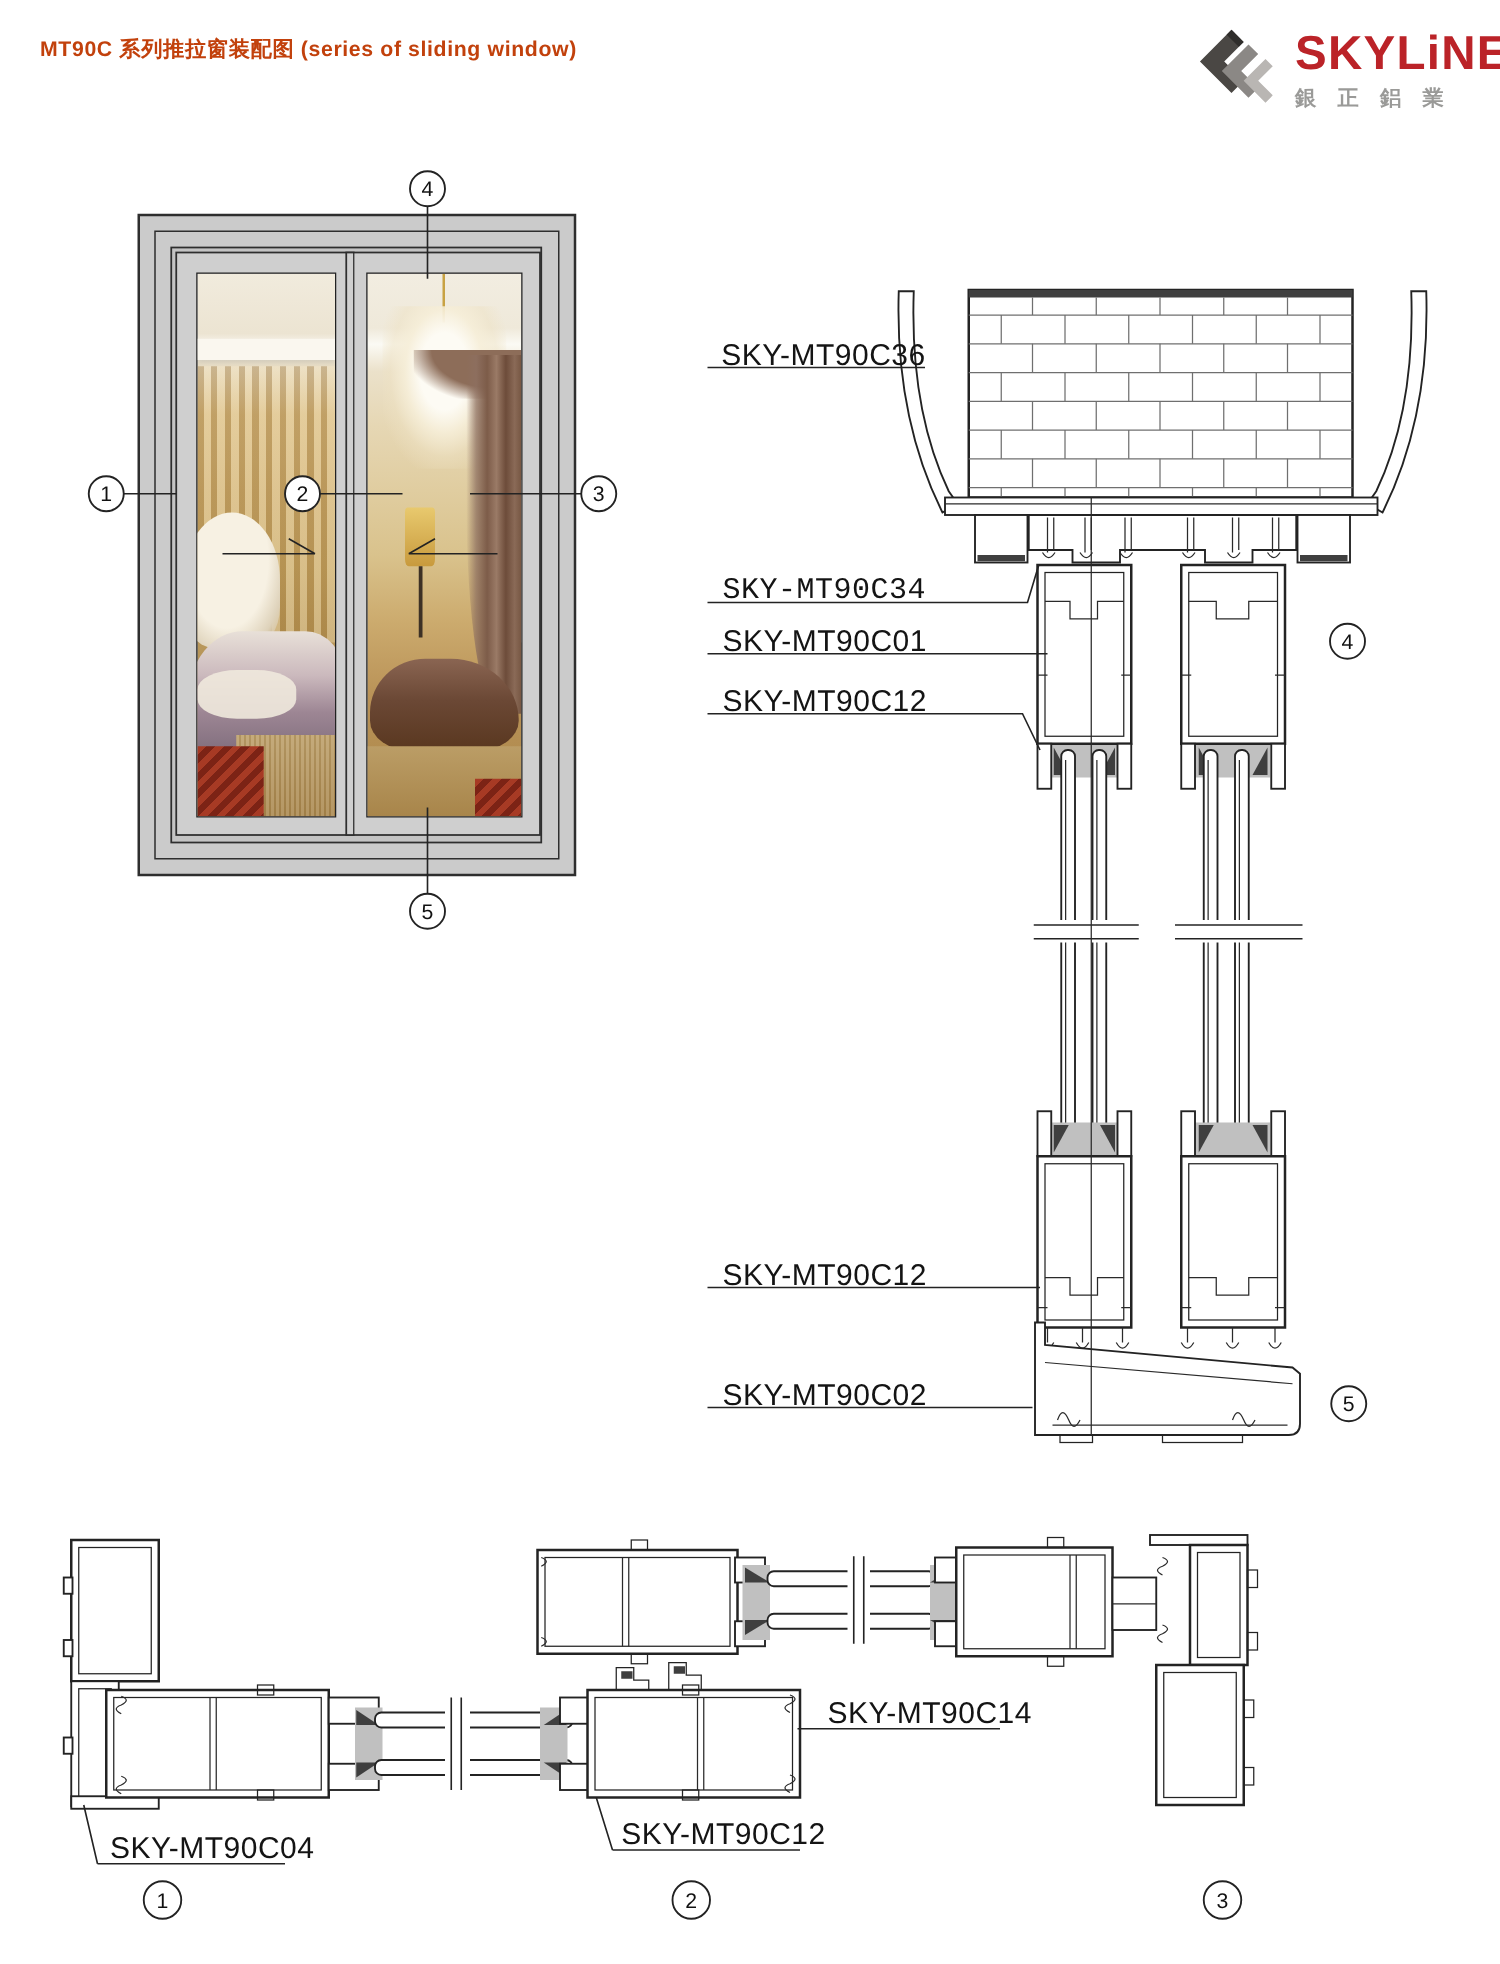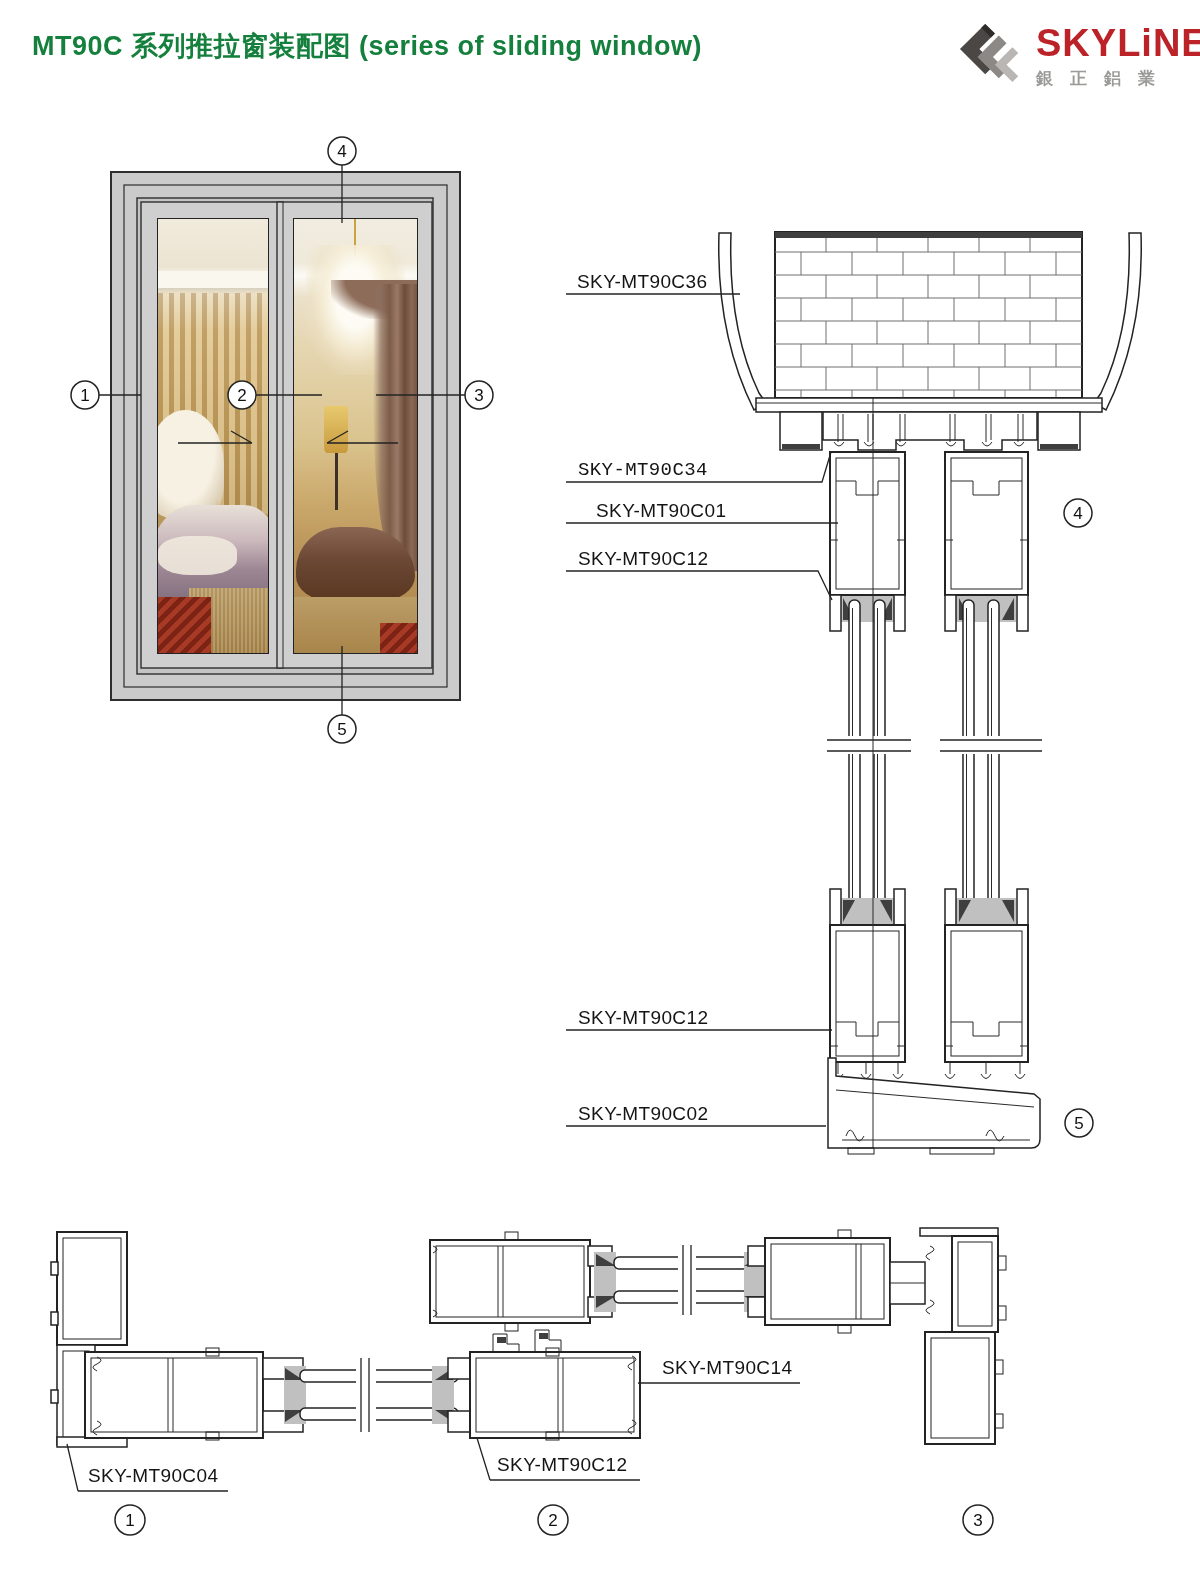--- a/index.html
+++ b/index.html
@@ -17,29 +17,29 @@
   .gray{fill:#c0c0c0;stroke:none;}
 
   .ev2{fill:#cbcbcb;stroke:#2e2e2e;stroke-width:2;}
   .ev1{fill:none;stroke:#2e2e2e;stroke-width:1.2;}
   .evi{fill:#c4c4c4;stroke:#2e2e2e;stroke-width:1.4;}
   .evs{fill:#cfcfcf;stroke:#2e2e2e;stroke-width:1.4;}
 
   .callout circle{fill:#fff;stroke:#232323;stroke-width:1.5;}
   .callout text{font-family:"Liberation Sans",sans-serif;font-size:17px;fill:#111;text-anchor:middle;}
 
-  #page-title{left:32px;top:28px;font-size:27px;font-weight:600;color:#15803d;letter-spacing:.5px;white-space:nowrap;}
+  #page-title{left:32px;top:28px;font-size:17px;font-weight:600;color:#c2410c;letter-spacing:.5px;white-space:nowrap;}
 
   #logo{left:956px;top:18px;width:230px;height:72px;}
   #logo-mark{position:absolute;left:0;top:2px;}
   #logo-text{position:absolute;left:80px;top:6px;}
   #brand{font-size:38px;font-weight:800;color:#bb2328;letter-spacing:1px;line-height:1;white-space:nowrap;}
   #brand-cn{font-size:17px;font-weight:700;color:#9a9a98;letter-spacing:17px;margin-top:5px;white-space:nowrap;}
 
-  .plabel{position:absolute;font-size:19px;color:#141414;letter-spacing:.4px;white-space:nowrap;}
+  .plabel{position:absolute;font-size:24px;color:#141414;letter-spacing:.4px;white-space:nowrap;}
 
   .photo{position:absolute;border:1px solid #222;overflow:hidden;}
   .photo > div{position:absolute;}
   #photo-left{left:157px;top:218px;width:110px;height:434px;
     background:linear-gradient(180deg,#f1ebdd 0%,#ece4d2 11%,#fbf9f2 13.5%,#e7dcc4 17%,#d9bd85 26%,#d0b175 40%,#c7a868 55%,#bb9a5c 66%,#b08d52 78%,#a3824a 100%);}
   #photo-right{left:293px;top:218px;width:123px;height:434px;
     background:linear-gradient(180deg,#f2ede1 0%,#efe9da 10%,#fbfaf4 13%,#ebe1ca 18%,#e6d7b4 28%,#e0cda0 40%,#d9c28c 52%,#ccab6e 64%,#b99257 78%,#ab8749 100%);}
 
   .ph-crown{top:12%;height:4%;left:0;right:0;background:#faf7ef;box-shadow:0 2px 3px rgba(0,0,0,.10);}
   .ph-stripes{top:17%;bottom:32%;left:0;right:0;opacity:.75;
@@ -469,20 +469,20 @@
     <path fill="#2f2d2b" d="M30,4 L40,14 L36,18 L26,8 Z"></path>
   </svg>
   <div id="logo-text">
     <div id="brand">SKYLiNE</div>
     <div id="brand-cn">銀正鋁業</div>
   </div>
 </div>
 
 <div class="plabel" style="left:577px;top:271px;">SKY-MT90C36</div>
 <div class="plabel" style="left:578px;top:459px;font-family:Liberation Mono, monospace;">SKY-MT90C34</div>
-<div class="plabel" style="left:596px;top:500px;">SKY-MT90C01</div>
+<div class="plabel" style="left:578px;top:500px;">SKY-MT90C01</div>
 <div class="plabel" style="left:578px;top:548px;">SKY-MT90C12</div>
 <div class="plabel" style="left:578px;top:1007px;">SKY-MT90C12</div>
 <div class="plabel" style="left:578px;top:1103px;">SKY-MT90C02</div>
 
 <div class="plabel" style="left:88px;top:1465px;">SKY-MT90C04</div>
 <div class="plabel" style="left:662px;top:1357px;">SKY-MT90C14</div>
 <div class="plabel" style="left:497px;top:1454px;">SKY-MT90C12</div>
 
 </body></html>

